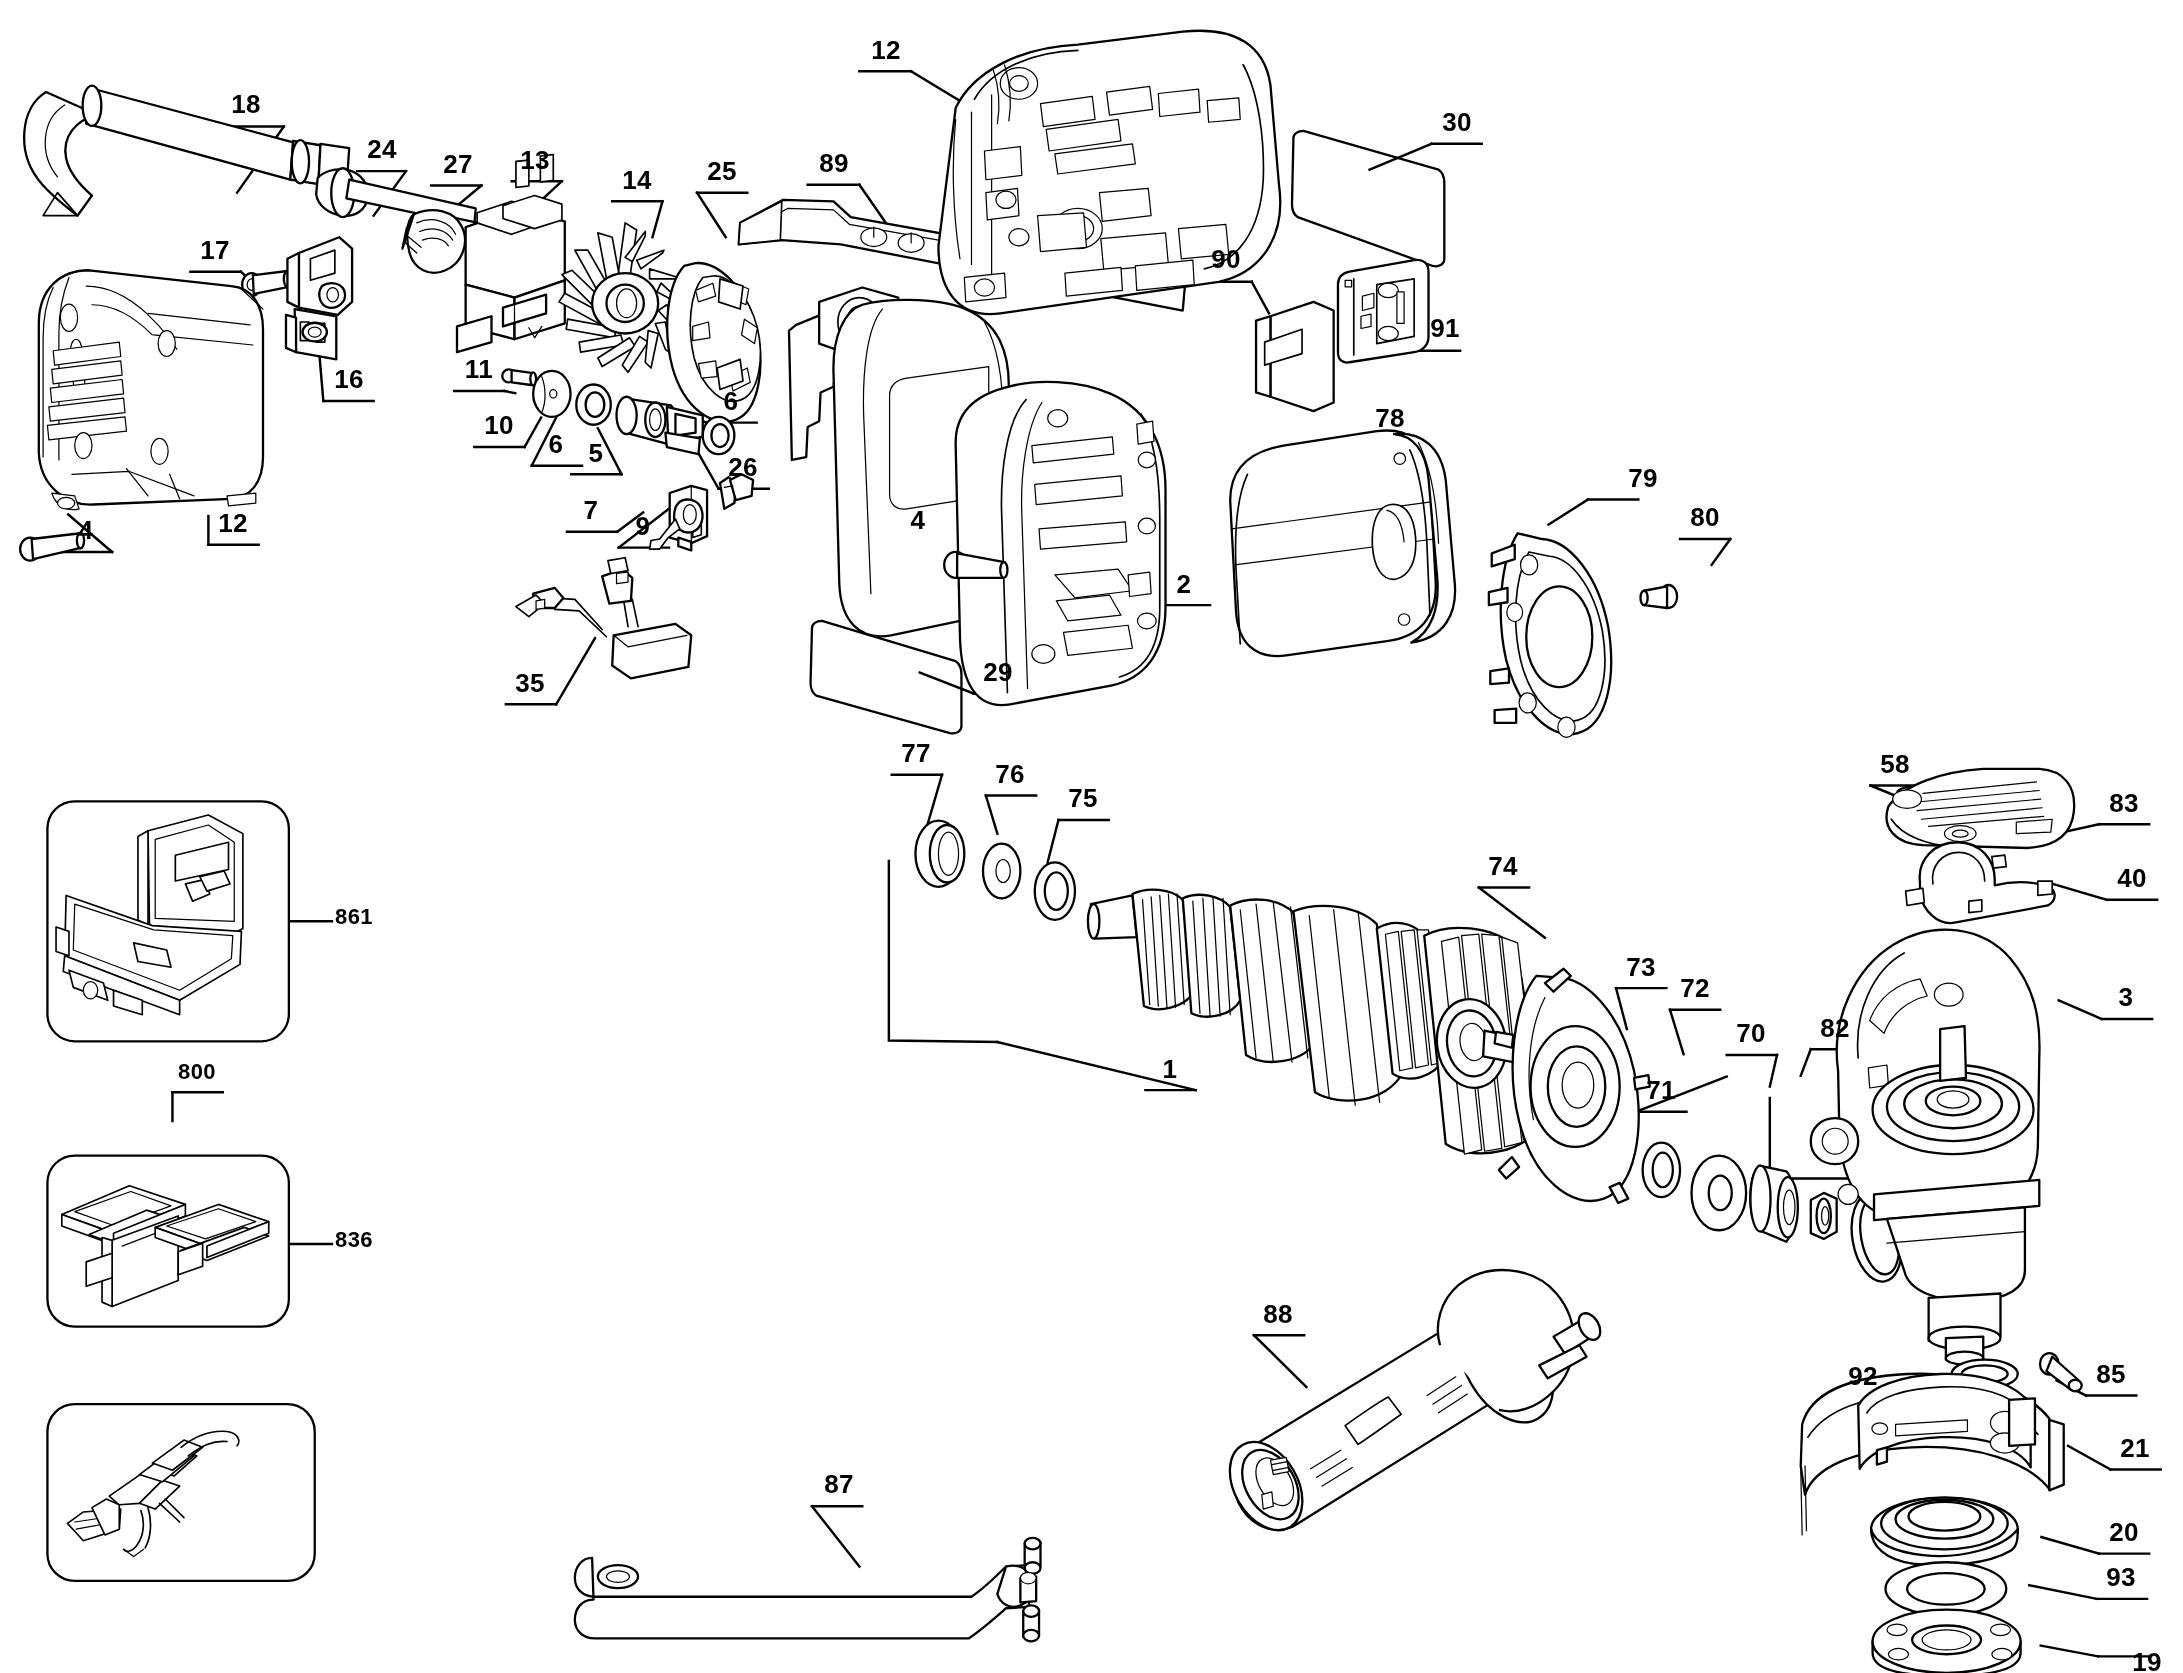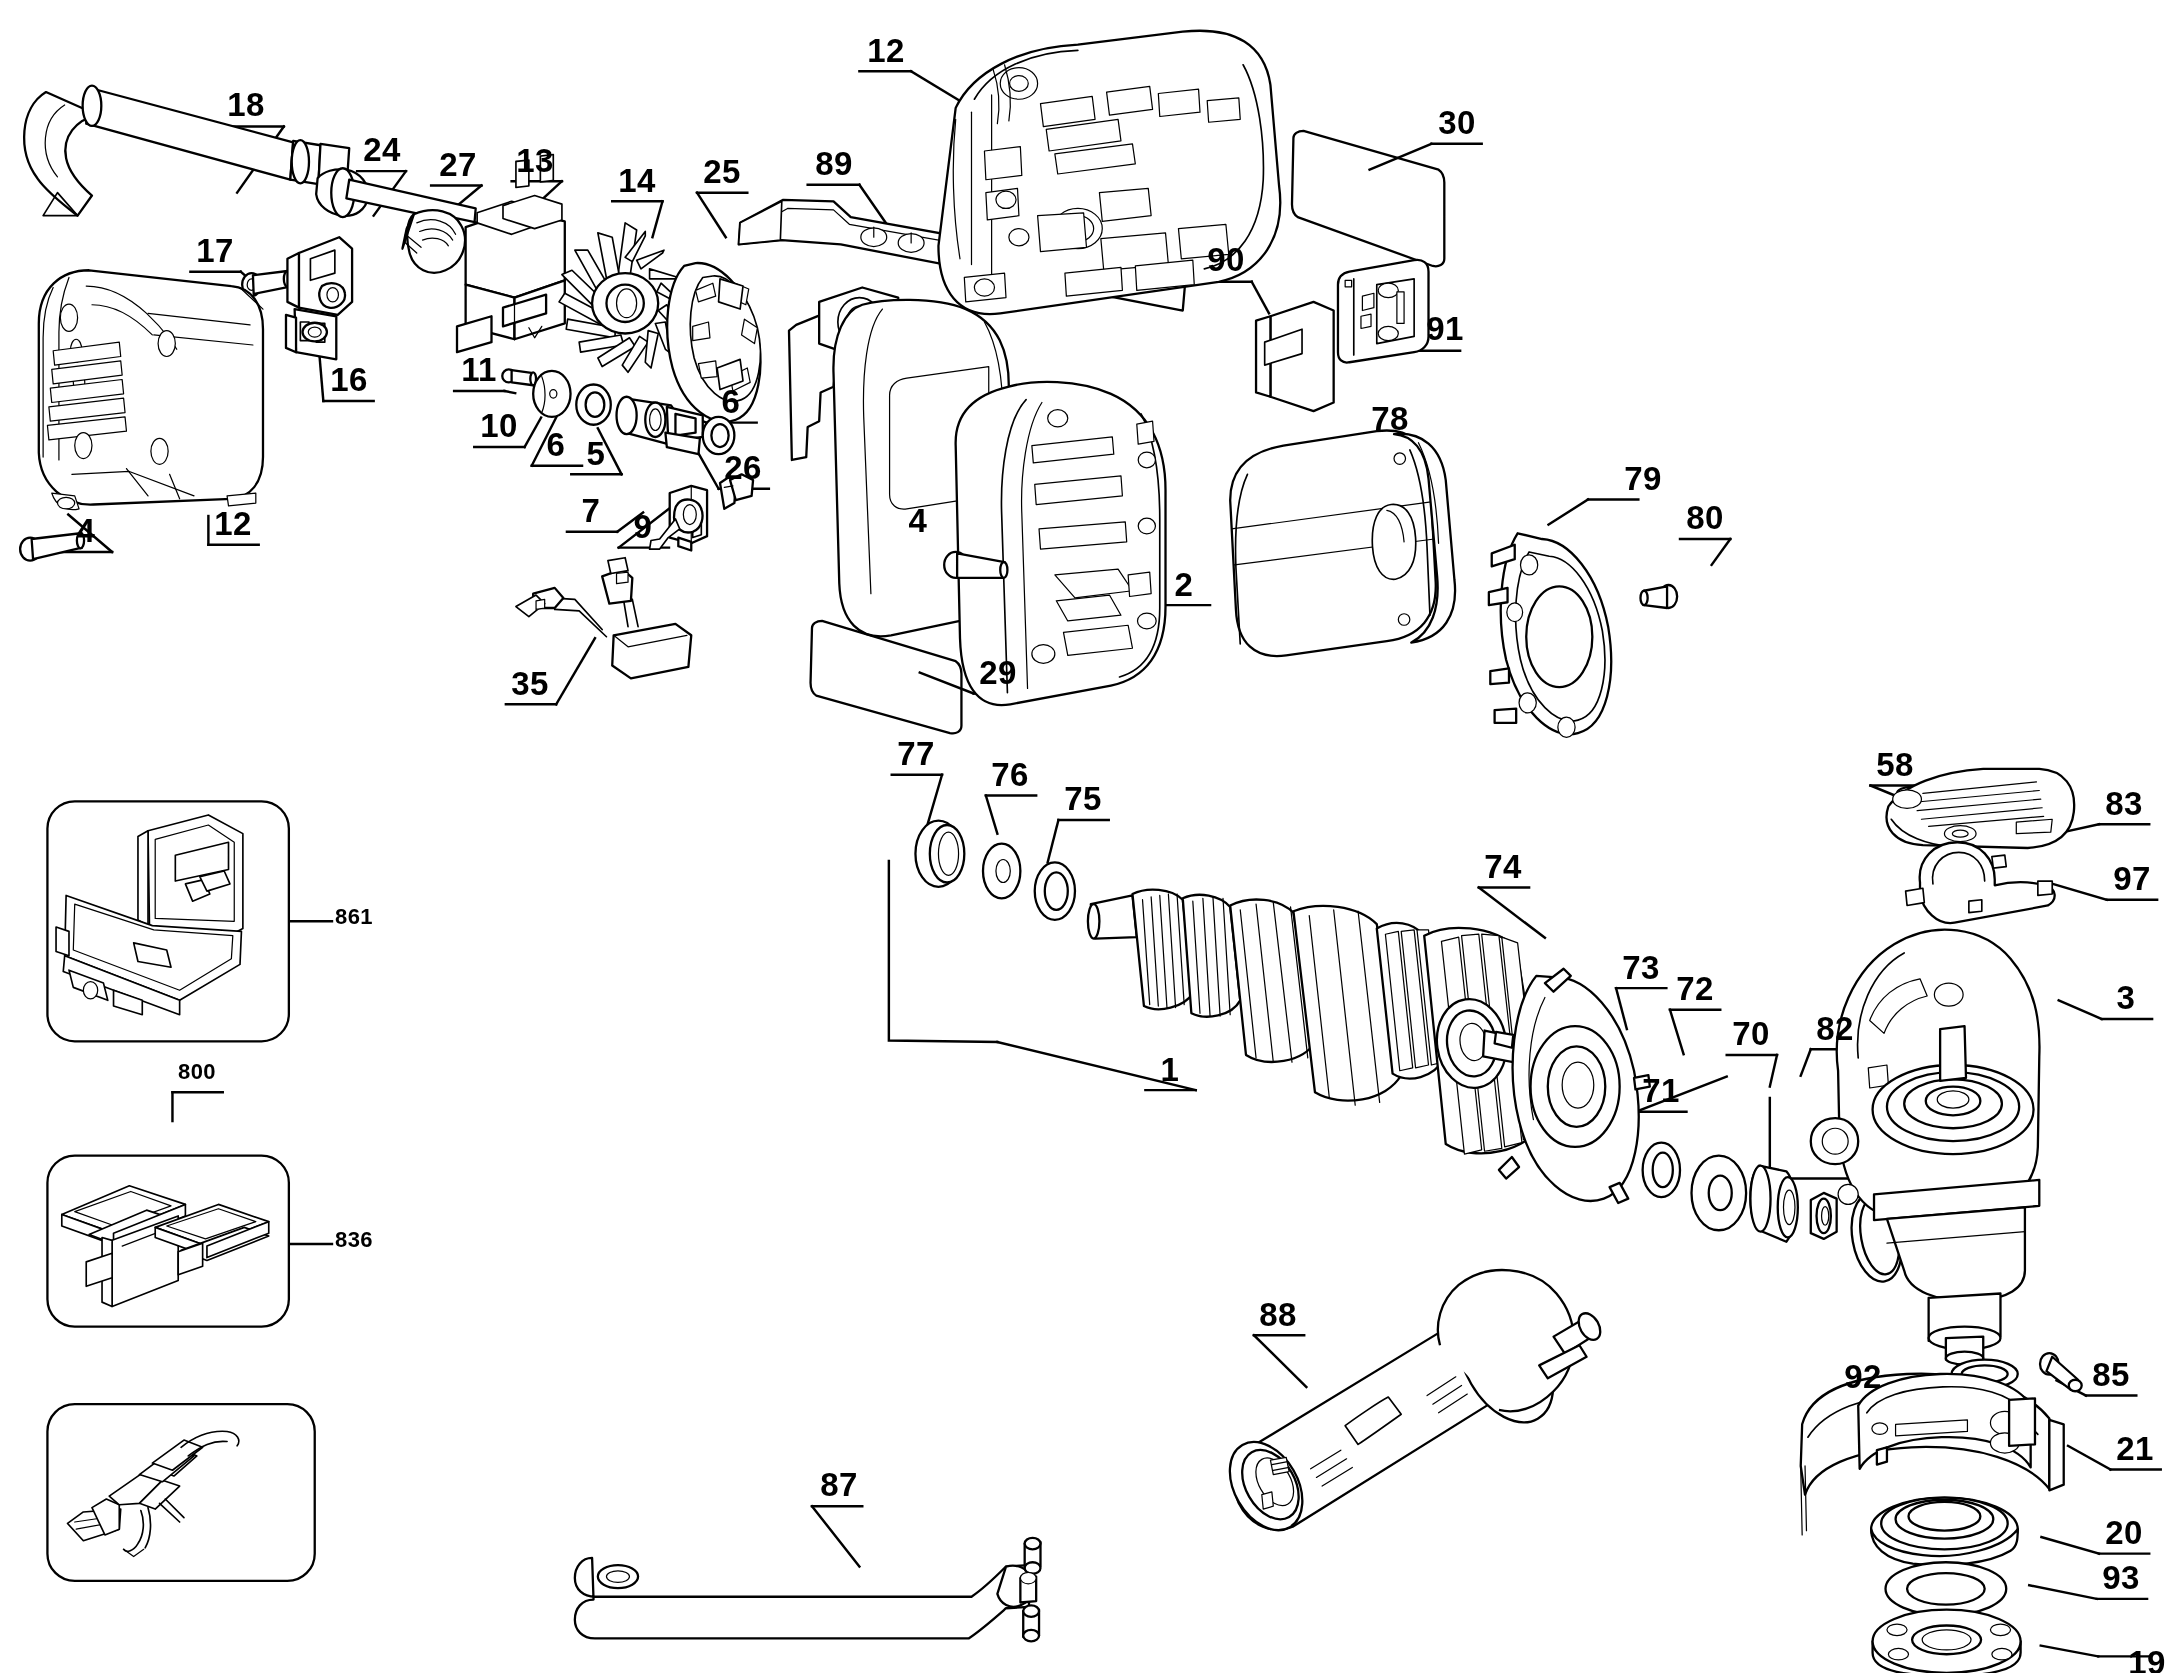--- a/index.html
+++ b/index.html
@@ -10,21 +10,21 @@
     width:2183px;
     height:1673px;
     background:#ffffff;
     overflow:hidden;
   }
   #artwork{position:absolute;left:0;top:0;width:2183px;height:1673px;}
   .callout{
     position:absolute;
     font-family:"Liberation Sans",sans-serif;
     font-weight:bold;
-    font-size:33px;
+    font-size:26px;
     line-height:1;
     color:#000000;
     letter-spacing:0.4px;
     white-space:nowrap;
     transform:translate(-50%,-50%);
     user-select:none;
   }
   .callout.big{font-size:22px;}
 </style>
 </head>
@@ -936,21 +936,21 @@
 <div class="callout" style="left:1083px;top:798px;">75</div>
 <div class="callout" style="left:1170px;top:1069px;">1</div>
 <div class="callout" style="left:1503px;top:866px;">74</div>
 <div class="callout" style="left:1641px;top:967px;">73</div>
 <div class="callout" style="left:1695px;top:988px;">72</div>
 <div class="callout" style="left:1751px;top:1033px;">70</div>
 <div class="callout" style="left:1661px;top:1090px;">71</div>
 <div class="callout" style="left:1835px;top:1028px;">82</div>
 <div class="callout" style="left:1895px;top:764px;">58</div>
 <div class="callout" style="left:2124px;top:803px;">83</div>
-<div class="callout" style="left:2132px;top:878px;">97</div>
+<div class="callout" style="left:2132px;top:878px;">40</div>
 <div class="callout" style="left:2126px;top:997px;">3</div>
 <div class="callout" style="left:1863px;top:1376px;">92</div>
 <div class="callout" style="left:2111px;top:1374px;">85</div>
 <div class="callout" style="left:2135px;top:1448px;">21</div>
 <div class="callout" style="left:2124px;top:1532px;">20</div>
 <div class="callout" style="left:2121px;top:1577px;">93</div>
 <div class="callout" style="left:2123px;top:1662px;margin-left:24px;">19</div>
 <div class="callout big" style="left:354px;top:917px;">861</div>
 <div class="callout big" style="left:354px;top:1240px;">836</div>
 <div class="callout big" style="left:197px;top:1072px;">800</div>

